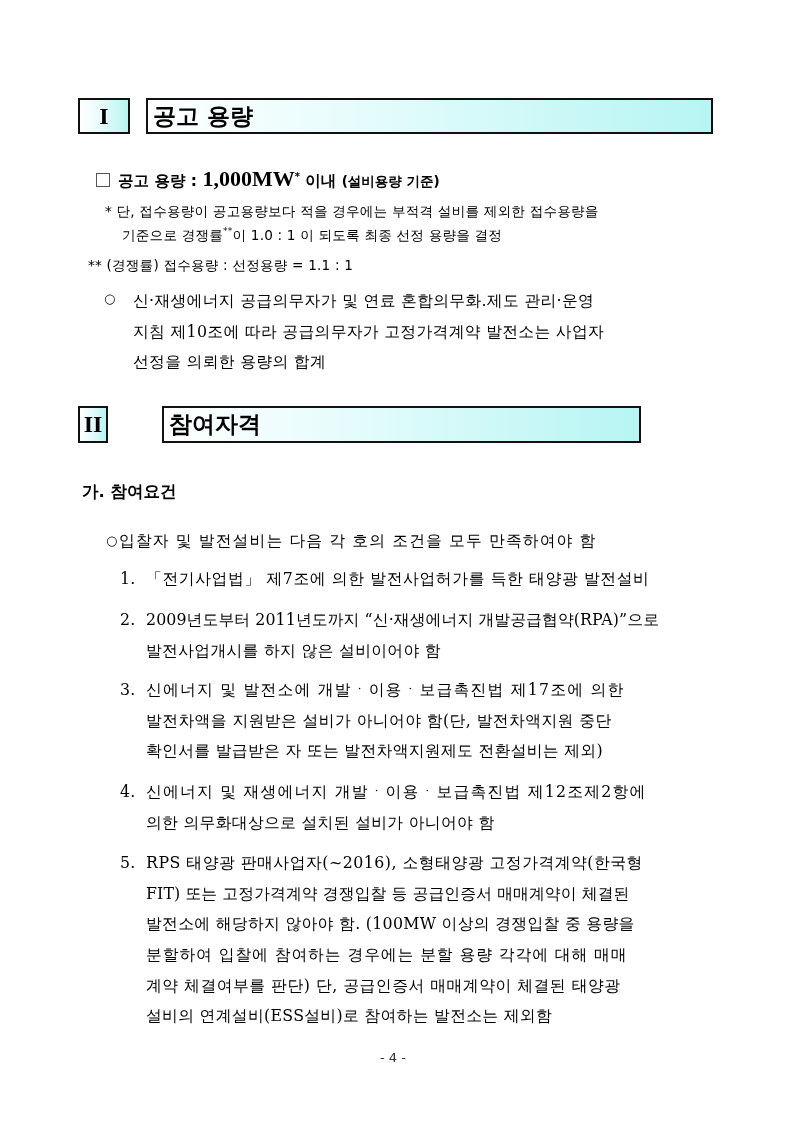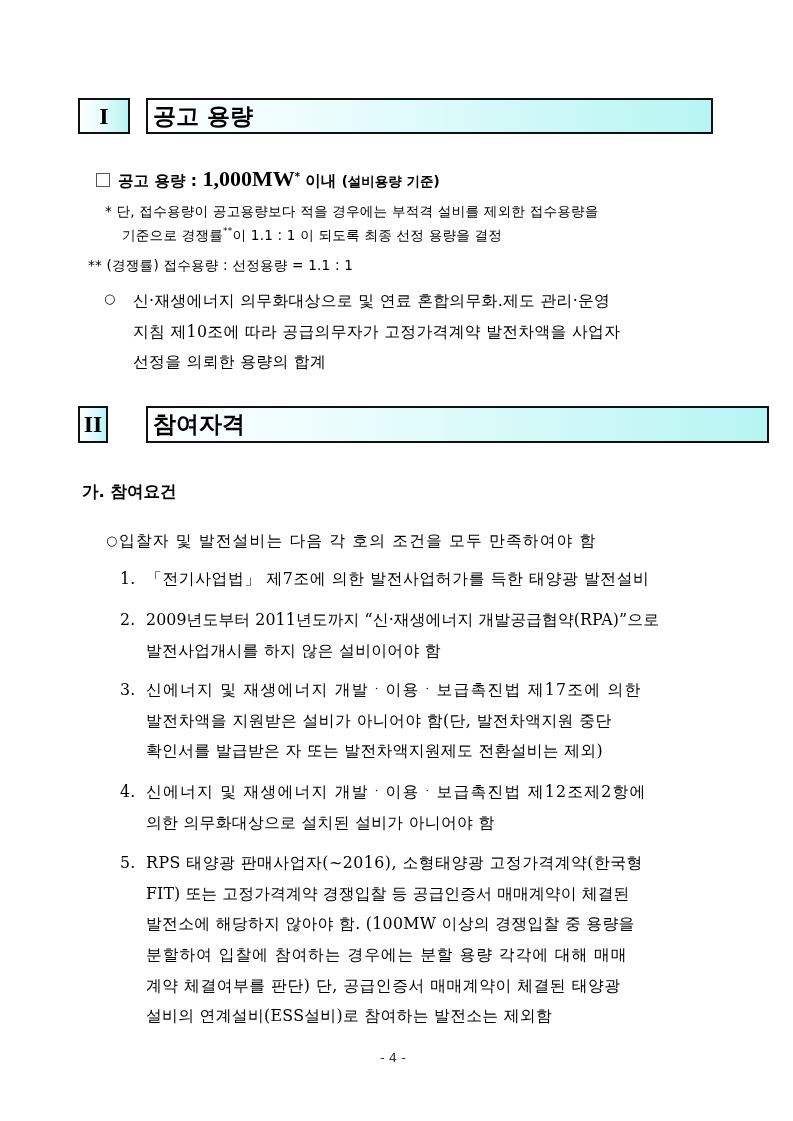--- a/index.html
+++ b/index.html
@@ -53,59 +53,59 @@
 </div>
 
 <div class="abs box-line" style="left:96px; top:166px;">
   <span class="checkbox-glyph"></span><span>공고 용량 : </span><span class="num">1,000MW</span><sup>*</sup><span> 이내 </span><span class="paren">(설비용량 기준)</span>
 </div>
 
 <div class="abs note" style="left:105px; top:203px; width:613px;">
   <span>* 단, 접수용량이 공고용량보다 적을 경우에는 부적격 설비를 제외한 접수용량을</span>
 </div>
 <div class="abs note" style="left:122px; top:226px;">
-  <span>기준으로 경쟁률</span><sup style="font-size:9px">**</sup><span>이 1.1 : 1 이 되도록 최종 선정 용량을 결정</span>
+  <span>기준으로 경쟁률</span><sup style="font-size:9px">**</sup><span>이 1.0 : 1 이 되도록 최종 선정 용량을 결정</span>
 </div>
 
 <div class="abs note" style="left:88px; top:257px;">
   <span>** (경쟁률) 접수용량 : 선정용량 = 1.1 : 1</span>
 </div>
 
 <div class="abs para" style="left:104px; top:291px; font-size:13px;">○</div>
 <div class="abs para" style="left:133px; top:291px; width:585px;">
-  <span>신·재생에너지 의무화대상으로 및 연료 혼합의무화.제도 관리·운영</span>
+  <span>신·재생에너지 공급의무자가 및 연료 혼합의무화.제도 관리·운영</span>
 </div>
 <div class="abs para" style="left:133px; top:322px; width:585px;">
-  <span>지침 제10조에 따라 공급의무자가 고정가격계약 발전차액을 사업자</span>
+  <span>지침 제10조에 따라 공급의무자가 고정가격계약 발전소는 사업자</span>
 </div>
 <div class="abs para" style="left:133px; top:352px;">
   <span>선정을 의뢰한 용량의 합계</span>
 </div>
 
 <div class="sec-num" style="left:78px; top:406px; width:30px; height:37px;">
   <span>II</span>
 </div>
-<div class="sec-title" style="left:146px; top:406px; width:623px; height:37px;">
+<div class="sec-title" style="left:162px; top:406px; width:479px; height:37px;">
   <span>참여자격</span>
 </div>
 
 <div class="abs subhead" style="left:82px; top:481px;">가. 참여요건</div>
 
 <div class="abs para" style="left:106px; top:533px; font-size:13px;">○</div>
 <div class="abs para" style="left:119px; top:531px; letter-spacing:1.1px;">입찰자 및 발전설비는 다음 각 호의 조건을 모두 만족하여야 함</div>
 
 <div class="abs para" style="left:120px; top:569px;">1.</div>
 <div class="abs para" style="left:146px; top:569px; letter-spacing:0.6px;">「전기사업법」 제7조에 의한 발전사업허가를 득한 태양광 발전설비</div>
 
 <div class="abs para" style="left:120px; top:610px;">2.</div>
 <div class="abs para" style="left:146px; top:610px; letter-spacing:0.1px;">2009년도부터 2011년도까지 “신·재생에너지 개발공급협약(RPA)”으로</div>
 <div class="abs para" style="left:146px; top:641px;">발전사업개시를 하지 않은 설비이어야 함</div>
 
 <div class="abs para" style="left:120px; top:680px;">3.</div>
-<div class="abs para" style="left:146px; top:680px; letter-spacing:1.2px;">신에너지 및 재생에너지 개발ㆍ이용ㆍ보급촉진법 제17조에 의한</div>
+<div class="abs para" style="left:146px; top:680px; letter-spacing:1.2px;">신에너지 및 발전소에 개발ㆍ이용ㆍ보급촉진법 제17조에 의한</div>
 <div class="abs para" style="left:146px; top:711px; letter-spacing:0.4px;">발전차액을 지원받은 설비가 아니어야 함(단, 발전차액지원 중단</div>
 <div class="abs para" style="left:146px; top:741px;">확인서를 발급받은 자 또는 발전차액지원제도 전환설비는 제외)</div>
 
 <div class="abs para" style="left:120px; top:782px;">4.</div>
 <div class="abs para" style="left:146px; top:782px; letter-spacing:1.2px;">신에너지 및 재생에너지 개발ㆍ이용ㆍ보급촉진법 제12조제2항에</div>
 <div class="abs para" style="left:146px; top:813px;">의한 의무화대상으로 설치된 설비가 아니어야 함</div>
 
 <div class="abs para" style="left:120px; top:853px;">5.</div>
 <div class="abs para" style="left:146px; top:853px; letter-spacing:0.5px;">RPS 태양광 판매사업자(~2016), 소형태양광 고정가격계약(한국형</div>
 <div class="abs para" style="left:146px; top:884px; letter-spacing:0.1px;">FIT) 또는 고정가격계약 경쟁입찰 등 공급인증서 매매계약이 체결된</div>

